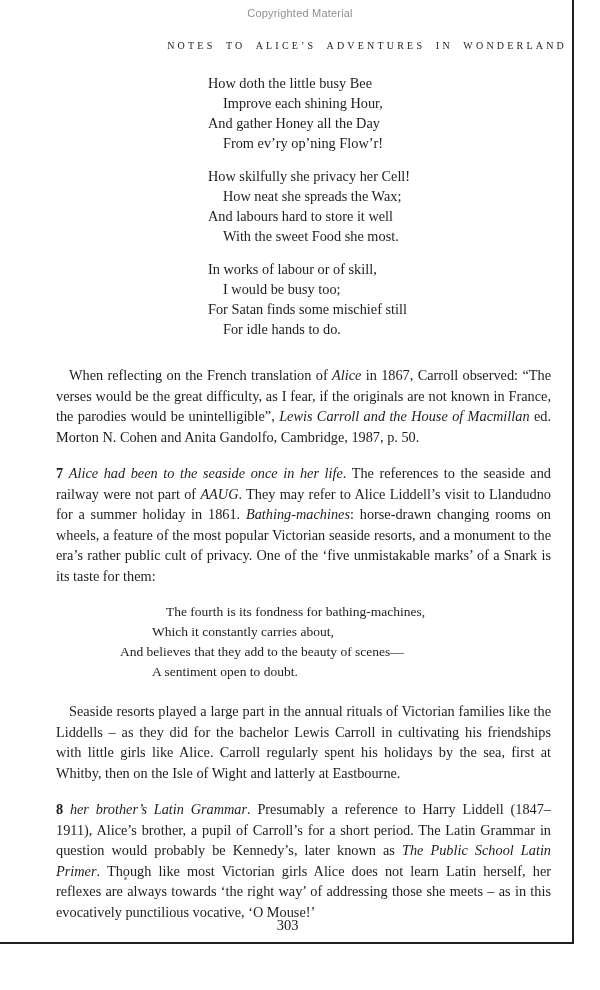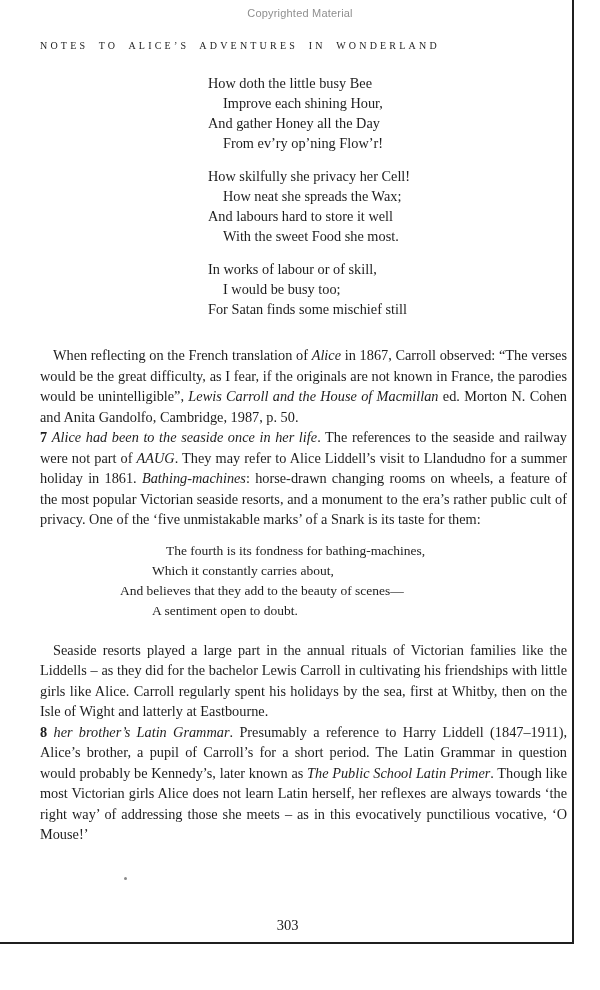--- a/index.html
+++ b/index.html
@@ -12,30 +12,30 @@
     position:absolute; left:0; right:0; text-align:center;
     font-family:"Liberation Sans","DejaVu Sans",sans-serif;
     font-size:11px; color:#8f8f8f; letter-spacing:0.2px;
   }
   .banner.top { top:7px; }
   .banner.bottom { top:957px; }
 
   .page { position:absolute; top:40px; left:40px; width:527px; }
 
   .runhead {
-    text-align:left; font-size:10px; letter-spacing:3.2px; word-spacing:5px;
+    text-align:right; font-size:10px; letter-spacing:3.2px; word-spacing:5px;
     color:#1c1c1c; margin-bottom:22px; white-space:nowrap;
   }
 
   .poem { margin-left:168px; font-size:14.3px; line-height:20px; margin-bottom:26px; }
   .stanza { margin-bottom:13px; }
   .stanza:last-child { margin-bottom:0; }
   .pline.in { padding-left:15px; }
 
-  p.body { margin:0; font-size:14.3px; line-height:20.5px; text-align:justify; }
+  p.body { margin:16px; font-size:14.3px; line-height:20.5px; text-align:justify; }
   p.body.indent { text-indent:13px; }
   p.body em { font-style:italic; }
   p.body b { font-weight:bold; }
 
   .verse { margin:11px 0 19px 0; font-size:13.5px; line-height:20px; }
   .vline.v1 { margin-left:126px; }
   .vline.v2 { margin-left:112px; }
   .vline.v3 { margin-left:80px; }
   .vline.v4 { margin-left:112px; }
 
@@ -70,20 +70,21 @@
       <div class="stanza">
         <div class="pline">How skilfully she privacy her Cell!</div>
         <div class="pline in">How neat she spreads the Wax;</div>
         <div class="pline">And labours hard to store it well</div>
         <div class="pline in">With the sweet Food she most.</div>
       </div>
       <div class="stanza">
         <div class="pline">In works of labour or of skill,</div>
         <div class="pline in">I would be busy too;</div>
         <div class="pline">For Satan finds some mischief still</div>
+        <div class="pline in">For idle hands to do.</div>
       </div>
     </div>
 
     <p class="body indent"><span>When reflecting on the French translation of </span><em>Alice</em><span> in 1867, Carroll observed: “The verses would be the great difficulty, as I fear, if the originals are not known in France, the parodies would be unintelligible”, </span><em>Lewis Carroll and the House of Macmillan</em><span> ed. Morton N. Cohen and Anita Gandolfo, Cambridge, 1987, p. 50.</span></p>
 
     <p class="body"><b>7 </b><em>Alice had been to the seaside once in her life</em><span>. The references to the seaside and railway were not part of </span><em>AAUG</em><span>. They may refer to Alice Liddell’s visit to Llandudno for a summer holiday in 1861. </span><em>Bathing-machines</em><span>: horse-drawn changing rooms on wheels, a feature of the most popular Victorian seaside resorts, and a monument to the era’s rather public cult of privacy. One of the ‘five unmistakable marks’ of a Snark is its taste for them:</span></p>
 
     <div class="verse">
       <div class="vline v1">The fourth is its fondness for bathing-machines,</div>
       <div class="vline v2">Which it constantly carries about,</div>

